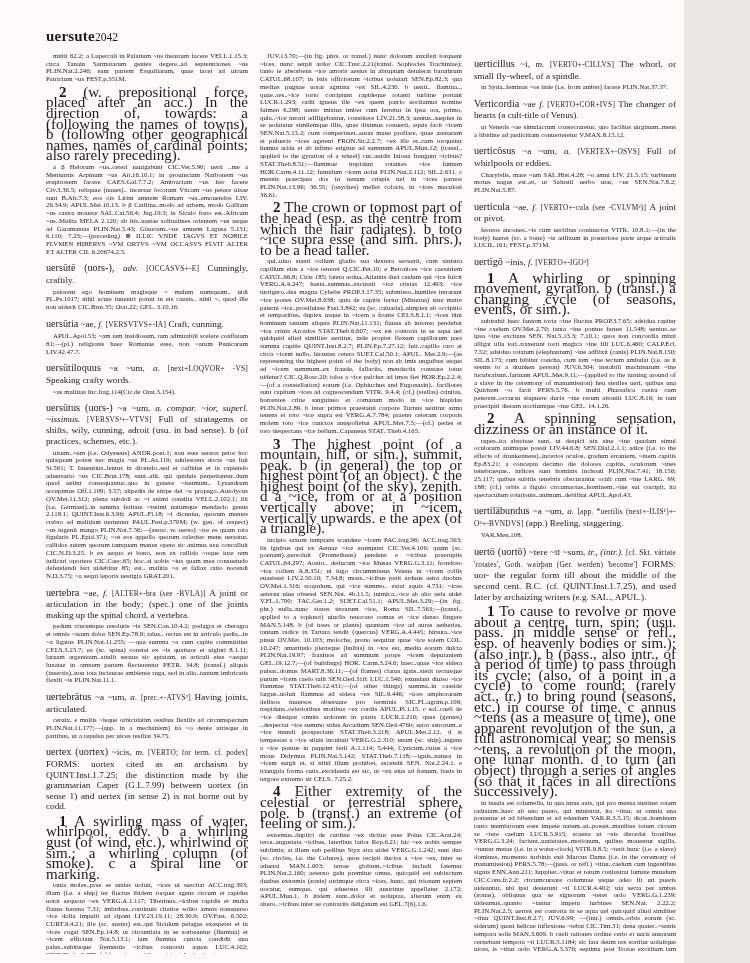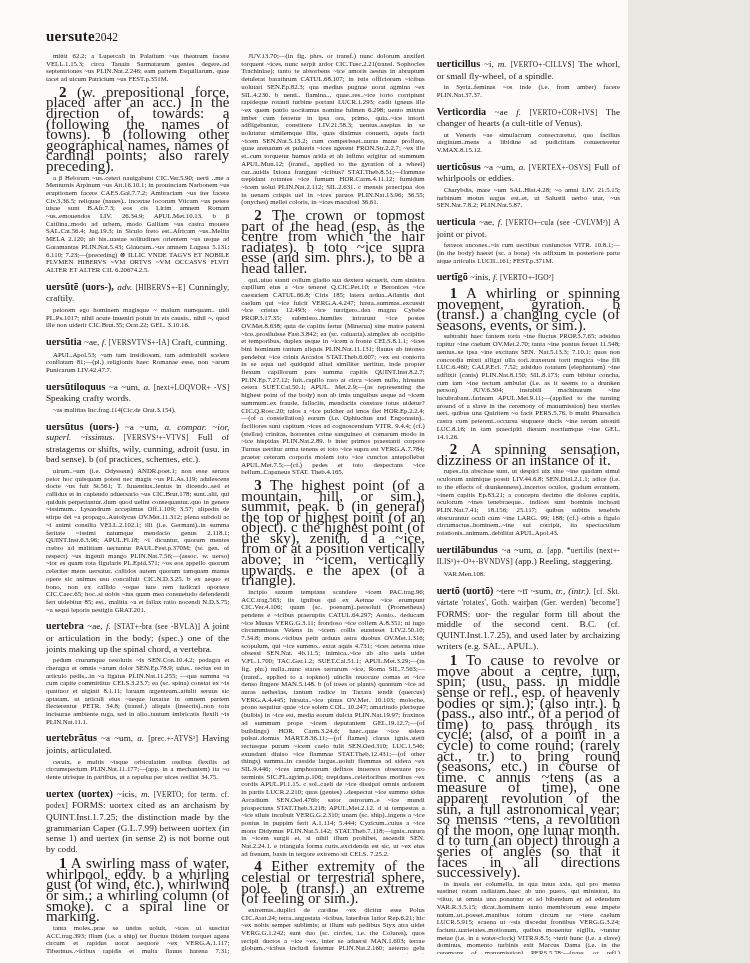--- a/index.html
+++ b/index.html
@@ -1,18 +1,18 @@
 <!DOCTYPE html>
 <html><head>
 <meta charset="utf-8">
 <style>
   html,body{margin:0;padding:0;background:#e9e7e2;}
   #page{
     position:relative;
-    width:628px;height:963px;
+    width:684px;height:963px;
     background:#fcfbf7;
     color:#1b1b1b;
     font-family:"Liberation Serif","DejaVu Serif",serif;
     overflow:hidden;
     box-sizing:border-box;
     padding:28px 8px 0 46px;
   }
   #running-head{
     display:flex;align-items:baseline;
     width:696px;
@@ -41,21 +41,21 @@
     line-height:10.6px;
     margin:8px 0 2px;
   }
   .sense{
     font-size:15px;
     line-height:10.6px;
     text-indent:13px;
     margin:4px 0 2px;
   }
   .sense .n{font-weight:bold;}
-  .hw{font-weight:bold;font-size:10.2px;}
+  .hw{font-weight:normal;font-size:10.2px;}
   .pos{font-style:italic;}
   .etym{font-size:80%;letter-spacing:.25px;}
   .def{}
 </style>
 </head>
 <body>
 
 <div id="page">
 
   <div id="running-head">
@@ -63,29 +63,29 @@
     <span id="page-number">2042</span>
     <span id="guide-right">uerto</span>
   </div>
 
   <div id="cols">
 
     <div class="col">
       <p class="cite">mittit 62.2; a Lupercali in Palatium ~us theatrum facere VELL.1.15.3; circa Tanain Sarmatarum gentes degere..ad septentriones ~us PLIN.Nat.2.246; eam partem Esquiliarum, quae iacet ad uicum Patricium ~us FEST.p.351M.</p>
       <p class="sense"><b class="n">2</b> <span>(w. prepositional force, placed after an acc.) In the direction of, towards: a (following the names of towns). b (following other geographical names, names of cardinal points; also rarely preceding).</span></p>
       <p class="cite">a β Helorum ~us..ceteri nauigabunt CIC.Ver.5.90; uerti ..me a Menturnis Arpinum ~us Att.16.10.1; in prouinciam Narbonem ~us eruptionem facere CAES.Gal.7.7.2; Ambraciam ~us iter facere Civ.3.36.5; reliquae (naues).. incertae locorum Vticam ~us petere uisae sunt B.Afr.7.3; eos cis Lirim amnem Romam ~us..emouendos LIV. 26.34.9; APUL.Met.10.13.   b β Catilina..modo ad urbem, modo Galliam ~us castra mouere SAL.Cat.56.4; Jug.19.3; in Siculo freto est..Africam ~us..Melita MELA 2.120; ab his..uastae solitudines orientem ~us usque ad Garamantas PLIN.Nat.5.43; Glaucum..~us amnem Lagusa 5.131; 6.110; 7.23;—(preceding) ⊗ ILLIC VNDE TAGVS ET NOBILE FLVMEN HIBERVS ~VM ORTVS ~VM OCCASVS FLVIT ALTER ET ALTER CIL 6.20674.2.5.</p>
-      <p class="entry"><b class="hw">uersūtē (uors-),</b> <span class="infl"></span> <i class="pos">adv.</i> <span class="etym">[HIBERVS+-E]</span> <span class="def">Cunningly, craftily.</span></p>
+      <p class="entry"><b class="hw">uersūtē (uors-),</b> <span class="infl"></span> <i class="pos">adv.</i> <span class="etym">[OCCASVS+-E]</span> <span class="def">Cunningly, craftily.</span></p>
       <p class="cite">peiorem ego hominem magisque ~ malum numquam.. uidi PL.Ps.1017; nihil acute inueniri potuit in eis causis.. nihil ~, quod ille non uiderit CIC.Brut.35; Orat.22; GEL. 3.10.16.</p>
       <p class="entry"><b class="hw">uersūtia</b> <span class="infl">~ae,</span> <i class="pos">f.</i> <span class="etym">[VERSVTVS+-IA]</span> <span class="def">Craft, cunning.</span></p>
       <p class="cite">APUL.Apol.53; ~am tam insidiosam, tam admirabili scelere conflatam 81;—(pl.) religionis haec Romanae esse, non ~arum Punicarum LIV.42.47.7.</p>
       <p class="entry"><b class="hw">uersūtiloquus</b> <span class="infl">~a ~um,</span> <i class="pos">a.</i> <span class="etym">[next+LOQVOR+ -VS]</span> <span class="def">Speaking crafty words.</span></p>
       <p class="cite">~as malitias Inc.frag.114(Cic.de Orat.3.154).</p>
       <p class="entry"><b class="hw">uersūtus (uors-)</b> <span class="infl">~a ~um,</span> <i class="pos">a. compar. ~ior, superl. ~issimus.</i> <span class="etym">[VERSVS¹+-VTVS]</span> <span class="def">Full of stratagems or shifts, wily, cunning, adroit (usu. in bad sense). b (of practices, schemes, etc.).</span></p>
       <p class="cite">uirum..~um (i.e. Odysseus) ANDR.poet.1; non esse seruos peior hoc quisquam potest nec magis ~us PL.As.119; adulescens docte ~us fuit St.561; T. Iuuentius..lentus in dicendo..sed et callidus et in capiendo aduersario ~us CIC.Brut.178; sunt..alii, qui quiduis perpetiantur..dum quod uelint consequantur..quo in genere ~issimum.. Lysandrum accepimus Off.1.109; 3.57; alipedis de stirpe dei ~a propago..Autolycus OV.Met.11.312; plena subdoli ac ~i animi consilia VELL.2.102.1; illi (i.e. Germani)..in summa feritate ~issimi natumque mendacio genus 2.118.1; QUINT.Inst.6.3.96; APUL.Fl.18; ~i dicuntur, quorum mentes crebro ad malitiam uertuntur PAUL.Fest.p.370M; (w. gen. of respect) ~us ingenii mango PLIN.Nat.7.56;—(assoc. w. uerso) ~ior es quam rota figularis PL.Epid.371; ~os eos appello quorum celeriter mens uersatur, callidos autem quorum tamquam manus opere sic animus usu concalluit CIC.N.D.3.25.   b ex aequo et bono, non ex callido ~oque iure rem iudicari oportere CIC.Caec.65; hoc..si uobis ~ius quam mea consuetudo defendendi fert uidebitur 85; est.. malitia ~a et fallax ratio nocendi N.D.3.75; ~a sequi leporis uestigia GRAT.201.</p>
-      <p class="entry"><b class="hw">uertebra</b> <span class="infl">~ae,</span> <i class="pos">f.</i> <span class="etym">[STAT+-bra (see -BVLA)]</span> <span class="def">A joint or articulation in the body; (spec.) one of the joints making up the spinal chord, a vertebra.</span></p>
+      <p class="entry"><b class="hw">uertebra</b> <span class="infl">~ae,</span> <i class="pos">f.</i> <span class="etym">[ALTER+-bra (see -BVLA)]</span> <span class="def">A joint or articulation in the body; (spec.) one of the joints making up the spinal chord, a vertebra.</span></p>
       <p class="cite">pedum crurumque resolutis ~is SEN.Con.10.4.2; podagra et cheragra et omnis ~arum dolor SEN.Ep.78.9; talus.. rectus est in articulo pedis,..in ~a ligatus PLIN.Nat.11.255; —qua summa ~a cum capite committitur CELS.3.23.7; ea (sc. spina) constat ex ~is quattuor et uiginti 8.1.11; laruam argenteam..attulit seruus sic aptatam, ut articuli eius ~aeque luxatae in omnem partem flecterentur PETR. 34.8; (transf.) aliquis (insectis)..non tota incisurae ambiente ruga, sed in alio..tantum imbricatis flexili ~is PLIN.Nat.11.1.</p>
       <p class="entry"><b class="hw">uertebrātus</b> <span class="infl">~a ~um,</span> <i class="pos">a.</i> <span class="etym">[prec.+-ATVS²]</span> <span class="def">Having joints, articulated.</span></p>
       <p class="cite">ceruix, e multis ~isque orbiculatim ossibus flexilis ad circumspectum PLIN.Nat.11.177;—(app. in a mechanism) ita ~o dente utrisque in partibus, ut a repulsu per uices resiliat 34.75.</p>
       <p class="entry"><b class="hw">uertex (uortex)</b> <span class="infl">~icis,</span> <i class="pos">m.</i> <span class="etym">[VERTO; for term. cf. podex]</span> <span class="def">FORMS: uortex cited as an archaism by QUINT.Inst.1.7.25; the distinction made by the grammarian Caper (G.L.7.99) between uortex (in sense 1) and uertex (in sense 2) is not borne out by codd.</span></p>
       <p class="sense"><b class="n">1</b> <span>A swirling mass of water, whirlpool, eddy. b a whirling gust (of wind, etc.), whirlwind or sim.; a whirling column (of smoke). c a spiral line or marking.</span></p>
       <p class="cite">tanta moles..prae se undas uoluit, ~ices ui suscitat ACC.trag.393; illam (i.e. a ship) ter fluctus ibidem torquet agens circum et rapidus uorat aequore ~ex VERG.A.1.117; Tiberinus..~icibus rapidis et multa flauus harena 7.31; imbribus..continuis citatior solito amnis transuerso ~ice dolia impulit ad ripam LIV.23.19.11; 28.30.9; OV.Fast. 6.502; CURT.9.4.21; ille (sc. auster) est..qui Siculum pelagus exasperet et in ~ices cogat SEN.Ep.14.8; ut circumlata in se sorbeantur (flumina) et ~icem efficiant Nat.5.13.1; iam flumina cuncta condidit una palus..subitisque frementis ~icibus contorsit aquas LUC.4.102; STAT.Theb. 9.277; (cf.) amnis gurgitibus miris et lactis ~ice torrens</p>
     </div>
 
     <div class="col">
       <p class="cite">JUV.13.70;—(in fig. phrs. or transf.) nunc dolorum anxiferi torquent ~ices, nunc serpit ardor CIC.Tusc.2.21(transl. Sophocles Trachiniae); tanto te absorbens ~ice amoris aestus in abruptum detulerat barathrum CATUL.68.107; in istis officiorum ~icibus uolutari SEN.Ep.82.3; qua medius pugnae uorat agmina ~ex SIL.4.230.   b uenti.. flamina.., quae..res..~ice torto corripiunt rapideque rotanti turbine portant LUCR.1.293; cadit igneus ille ~ex quem patrio uocitamus nomine fulmen 6.298; uento mixtus imber cum ferretur in ipsa ora, primo, quia..~ice intorti adfligebantur, constitere LIV.21.58.3; uentus..saepius in se uolutatur similemque illis, quas diximus conuerti, aquis facit ~icem SEN.Nat.5.13.2; cum comperisset..auras mane proflare, quae arenarum et pulueris ~ices agerent FRON.Str.2.2.7; ~ex ille et..cum torquetur humus arida et ab infimo erigitur ad summum APUL.Mun.12; (transf., applied to the gyration of a wheel) cur..auidis Ixiona frangunt ~icibus? STAT.Theb.8.51;—flammae trepidant rotantes ~ice fumum HOR.Carm.4.11.12; fumidum ~icem uolui PLIN.Nat.2.112; SIL.2.631.   c mensis praecipua dos in uenam crispis uel in ~ices paruos PLIN.Nat.13.96; 36.55; (onyches) mellei coloris, in ~ices maculosi 36.61.</p>

